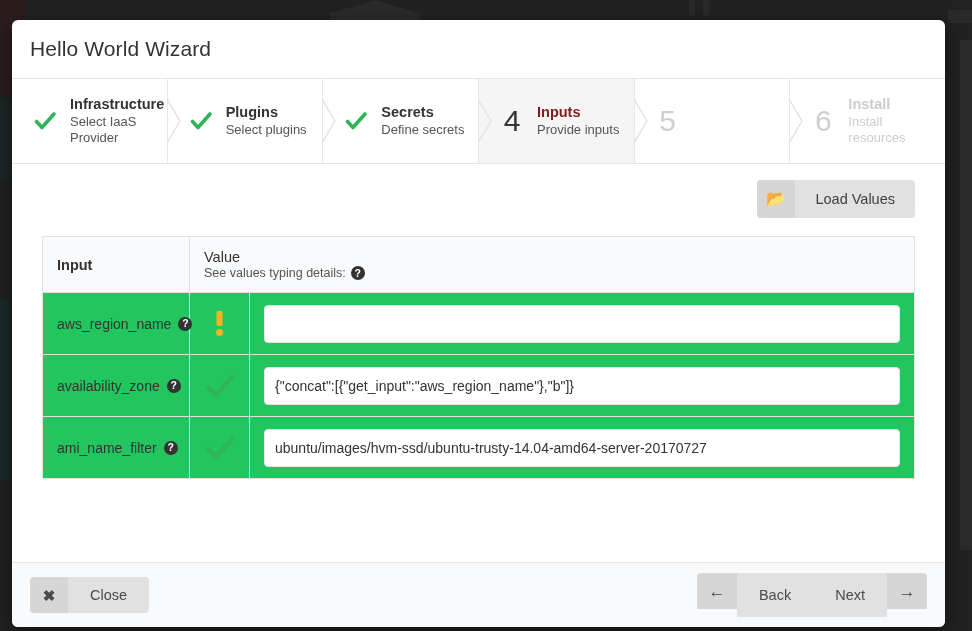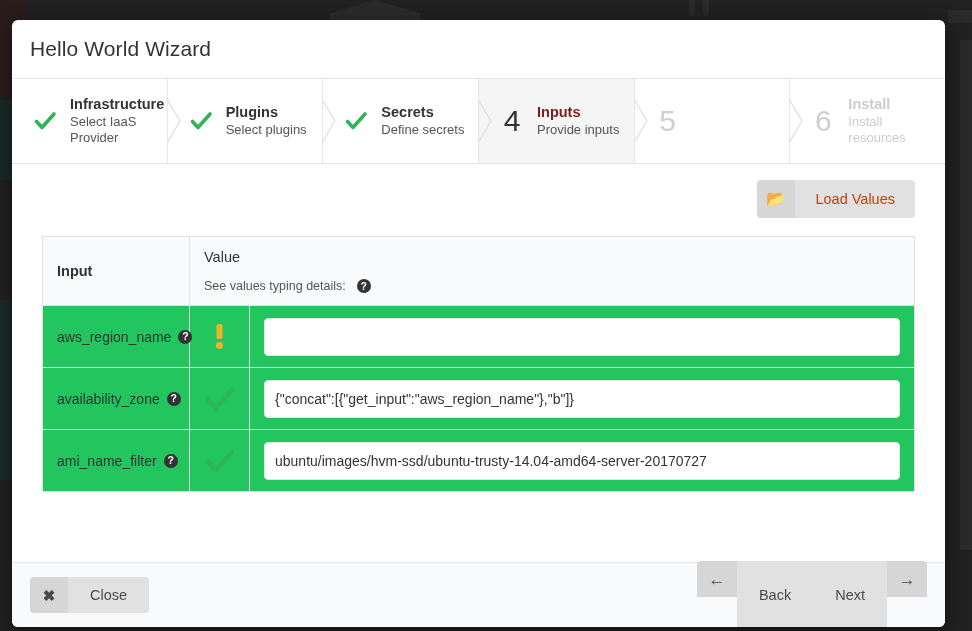--- a/index.html
+++ b/index.html
@@ -154,21 +154,21 @@
     font-family: "Liberation Sans", sans-serif;
     font-size: 14px;
     display: flex;
     align-items: center;
     justify-content: center;
     cursor: pointer;
   }
   .btn-seg.icon-seg { background: #d6d6d6; width: 38px; }
   .btn-seg.label-seg { padding: 0 20px; }
   .load-values .btn-seg { height: 38px; }
-  .load-values .label-seg { font-size: 14.5px; color: #c2410c; }
+  .load-values .label-seg { font-size: 14.5px; color: #404040; }
 
   
   .tbl {
     width: 100%;
     border-collapse: collapse;
     border: 1px solid #e2e2e2;
     table-layout: fixed;
   }
   .tbl th {
     background: #f9fafb;
@@ -180,22 +180,22 @@
     font-weight: normal;
   }
   .tbl th:last-child { border-right: none; }
   .th-input { font-size: 14.5px; font-weight: bold; color: #333; }
   .th-value-main { font-size: 14.5px; font-weight: normal; color: #333; display: block; }
   .th-value-sub {
     font-size: 12.5px;
     color: #555;
     display: flex;
     align-items: center;
-    gap: 11px;
-    margin-top: 14px;
+    gap: 5px;
+    margin-top: 1px;
     font-weight: normal;
   }
 
   .tbl td {
     border-right: 1px solid #e2e2e2;
     border-bottom: 1px solid #e2e2e2;
     padding: 0 14px;
     height: 61px;
     vertical-align: middle;
     background: #22c55e;
@@ -267,21 +267,21 @@
     display: flex;
     align-items: center;
     justify-content: space-between;
     padding: 0 18px;
     box-sizing: border-box;
   }
   .footer-btn .btn-seg { height: 36px; }
   .close-group .icon-seg { width: 38px; }
   .close-group .label-seg { padding: 0 22px; font-size: 14.5px; }
   .nav-group .icon-seg { width: 40px; }
-  .nav-group .label-seg { padding: 16px 22px; font-size: 14.5px; }
+  .nav-group .label-seg { padding: 4px 22px; font-size: 14.5px; }
   .arrow-glyph { font-size: 17px; color: #4a4a4a; line-height: 1; }
   .x-glyph { font-size: 15px; color: #4a4a4a; line-height: 1; font-weight: bold; }
   .folder-glyph { font-size: 16px; color: #4a4a4a; line-height: 1; }
 </style>
 </head>
 <body>
 
 <div class="backdrop">
   <div class="bd-shape bd-1"></div>
   <div class="bd-shape bd-2"></div>

